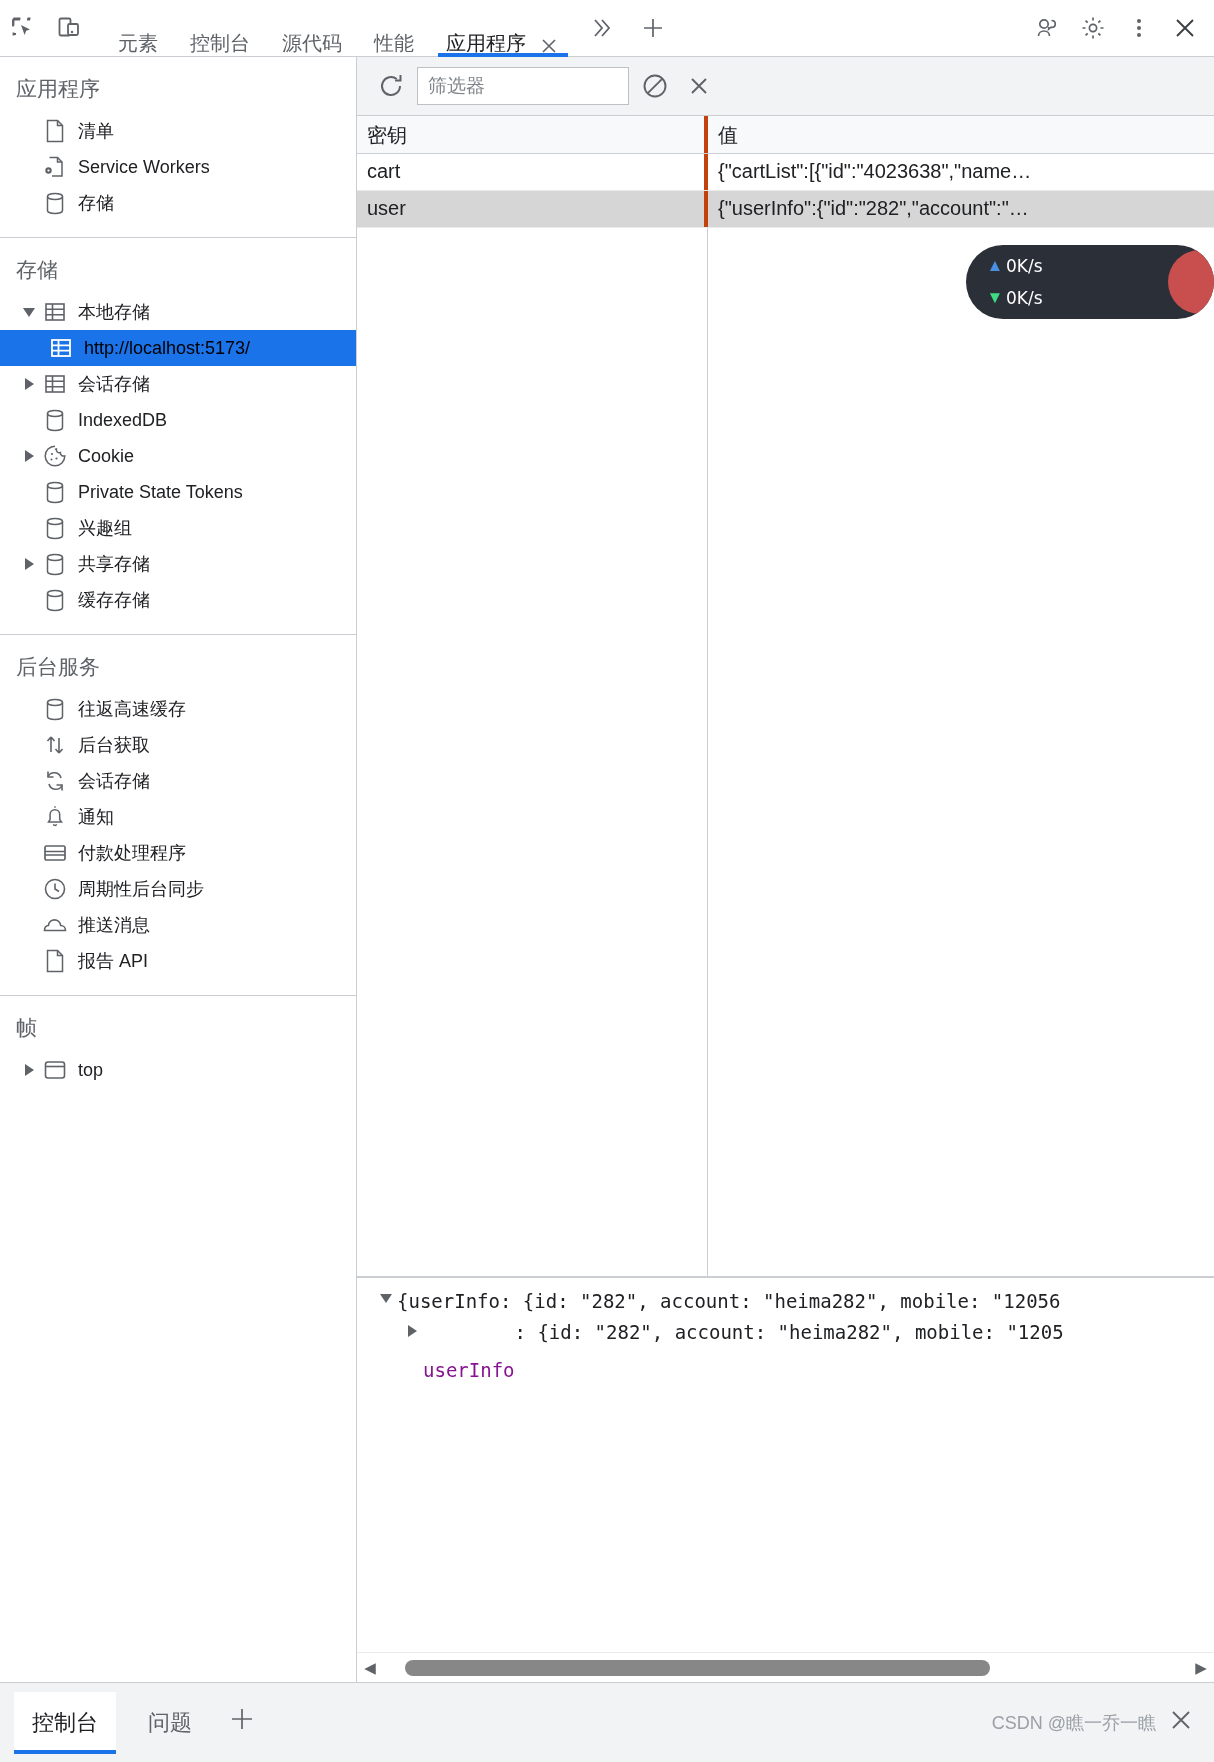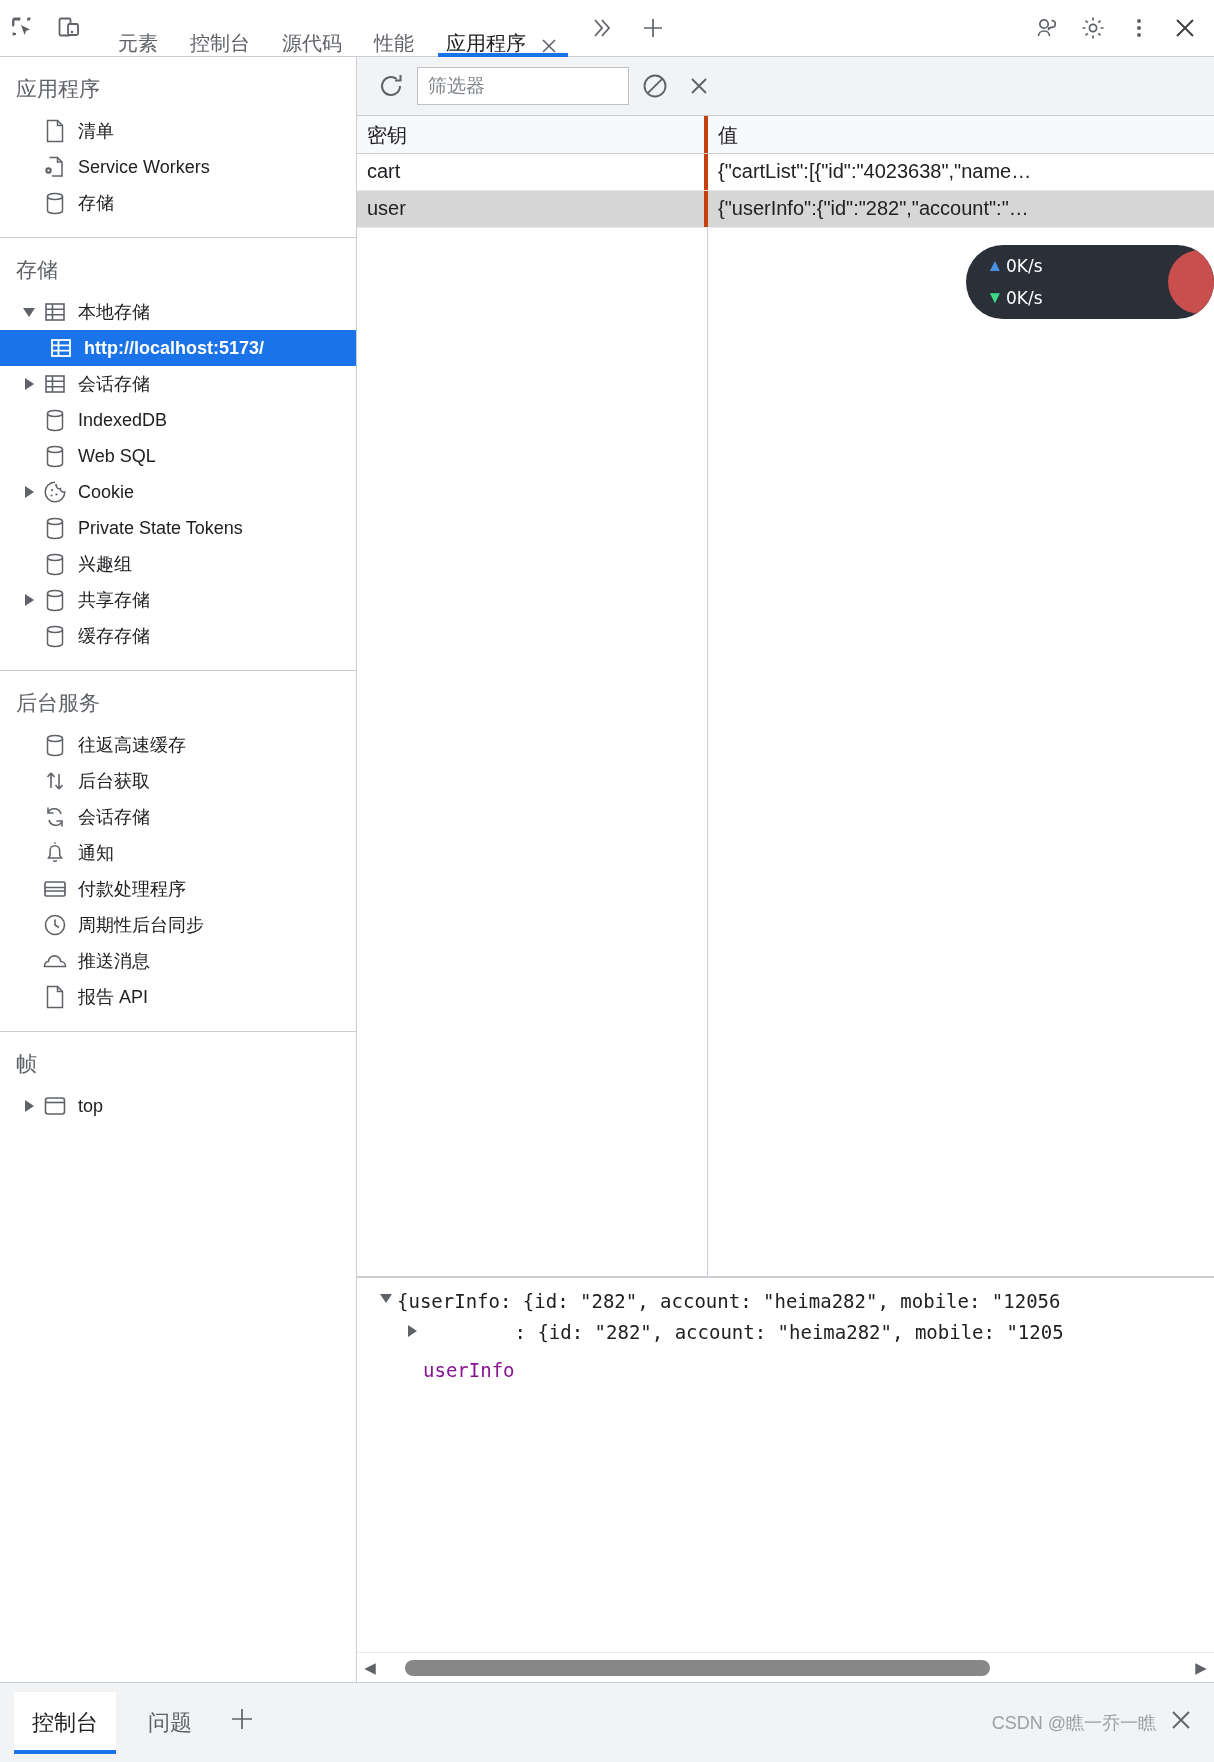--- a/index.html
+++ b/index.html
@@ -42,21 +42,21 @@
     background:#fff; border-right:1px solid #cacdd1; overflow:hidden;
   }
   .side-section { border-bottom:1px solid #cacdd1; padding:14px 0 16px 0; }
   .side-title {
     font-size:21px; color:#5f6368; padding:4px 0 10px 16px; font-weight:400;
   }
   .tree-row {
     display:flex; align-items:center; height:36px; padding-left:18px;
     font-size:18px; color:#202124; white-space:nowrap;
   }
-  .tree-row.selected { background:#1a73e8; color:#ffffff;font-weight:bold; }
+  .tree-row.selected { background:#1a73e8; color:#000000; }
   .tree-row.selected .ticon { color:#fff; }
   .tw { width:22px; flex:0 0 22px; display:flex; align-items:center; justify-content:center; color:#5f6368; }
   .tw.spacer { visibility:hidden; }
   .arrow-r { width:0;height:0;border-left:9px solid currentColor;border-top:6px solid transparent;border-bottom:6px solid transparent;}
   .arrow-d { width:0;height:0;border-top:9px solid currentColor;border-left:6px solid transparent;border-right:6px solid transparent;}
   .ticon { width:30px; flex:0 0 30px; display:flex; align-items:center; justify-content:center; color:#5f6368; }
   .tlabel { margin-left:8px; }
   .indent1 { padding-left:18px; }
   .indent2 { padding-left:46px; }
 
@@ -318,30 +318,20 @@
         <span class="tw spacer"></span>
         <span class="ticon">
           <svg width="20" height="23" viewBox="0 0 20 23" fill="none" stroke="#5f6368" stroke-width="1.5">
             <path d="M2.5 4.5c0-1.7 3.4-3 7.5-3s7.5 1.3 7.5 3v14c0 1.7-3.4 3-7.5 3s-7.5-1.3-7.5-3z"></path>
             <path d="M2.5 4.5c0 1.7 3.4 3 7.5 3s7.5-1.3 7.5-3"></path>
           </svg>
         </span>
         <span class="tlabel">IndexedDB</span>
       </div>
 
-      <div class="tree-row indent1">
-        <span class="tw spacer"></span>
-        <span class="ticon">
-          <svg width="20" height="23" viewBox="0 0 20 23" fill="none" stroke="#5f6368" stroke-width="1.5">
-            <path d="M2.5 4.5c0-1.7 3.4-3 7.5-3s7.5 1.3 7.5 3v14c0 1.7-3.4 3-7.5 3s-7.5-1.3-7.5-3z"></path>
-            <path d="M2.5 4.5c0 1.7 3.4 3 7.5 3s7.5-1.3 7.5-3"></path>
-          </svg>
-        </span>
-        <span class="tlabel">Web SQL</span>
-      </div>
 
       <div class="tree-row indent1">
         <span class="tw">
             <span class="arrow-r"></span>
           </span>
         <span class="ticon">
           <svg width="24" height="24" viewBox="0 0 24 24" fill="none" stroke="#5f6368" stroke-width="1.5">
             <path d="M12 2.2a9.8 9.8 0 109.8 9.8c-2.6.5-4.6-1-4.4-3.4-2.6.5-4.4-1-4-3.6-.5.1-1 .1-1.4-.1"></path>
             <circle cx="9" cy="10" r="1.1" fill="#5f6368" stroke="none"></circle>
             <circle cx="13.5" cy="14.5" r="1.1" fill="#5f6368" stroke="none"></circle>

